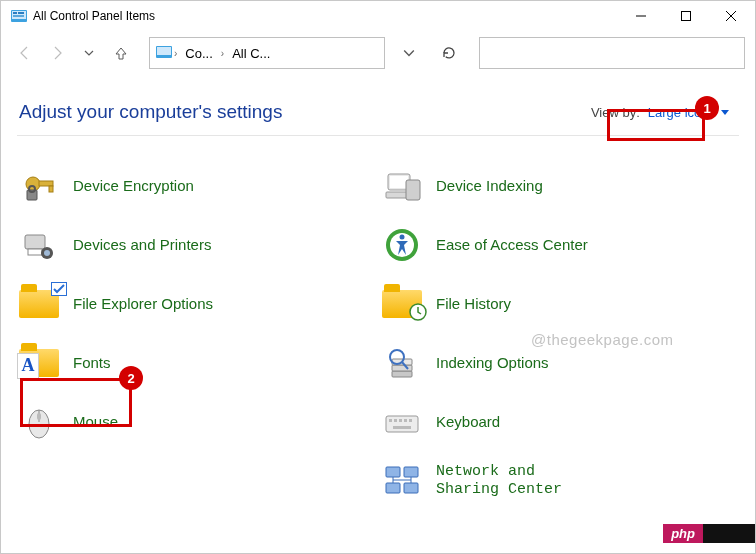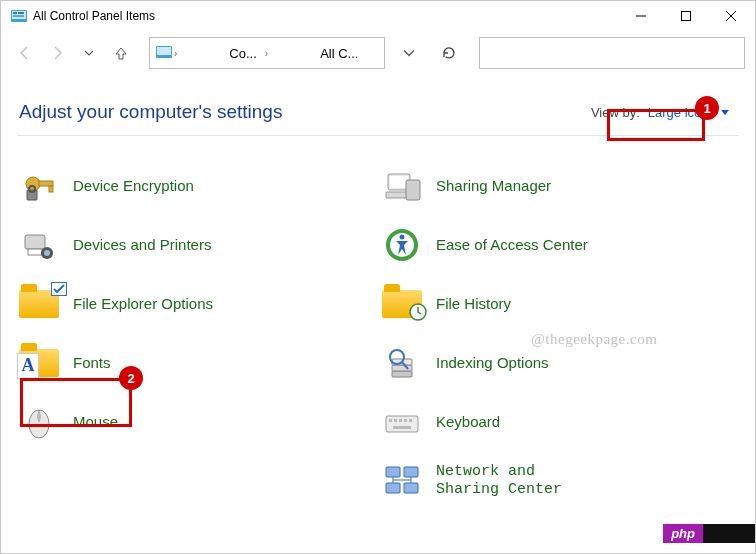--- a/index.html
+++ b/index.html
@@ -14,21 +14,21 @@
   .win-btn { width: 45px; height: 28px; display:flex; align-items:center; justify-content:center; color:#000; }
   .win-btn svg { width:10px; height:10px; }
 
   
   .toolbar { display: flex; align-items: center; height: 44px; padding: 6px 10px 6px 10px; gap: 4px; }
   .nav-btn { width: 28px; height: 28px; display:flex; align-items:center; justify-content:center; color:#5a5a5a; }
   .nav-btn.disabled { color:#bdbdbd; }
   .nav-btn svg { stroke: currentColor; }
 
   .addr-wrap { display:flex; align-items:center; border:1px solid #c0c0c0; height:32px; margin-left:10px; width:236px; }
-  .addr-wrap .seg { padding: 0 6px; font-size:13px; color:#000; display:flex; align-items:center; height:100%;margin-left:44px; }
+  .addr-wrap .seg { padding: 0 6px; font-size:13px; color:#000; display:flex; align-items:center; height:100%; }
   .addr-wrap .app-icon { margin-left:6px; }
   .addr-wrap .chev { color:#6b6b6b; font-size:10px; padding:0 2px; }
   .addr-drop { width:32px; display:flex; align-items:center; justify-content:center; color:#5a5a5a; border-left:0; height:32px; margin-left:4px; }
   .refresh-btn { width:32px; height:32px; display:flex; align-items:center; justify-content:center; color:#444; margin-left:4px; }
 
   .search-box { flex:1; border:1px solid #c0c0c0; height:32px; margin-left:10px; }
 
   
   .header-row { display:flex; align-items:center; padding: 26px 20px 6px 18px; }
   .heading { font-size:19px; color:#1a3e9a; flex:1; font-weight:400; }
@@ -51,25 +51,25 @@
   
   .grid { padding: 20px 10px 0 18px; }
   .row { display:flex; }
   .col { width: 50%; }
   .item { display:flex; align-items:center; height:59px; cursor:default; }
   .item .icn { width:40px; height:40px; margin-right:14px; display:flex; align-items:center; justify-content:center; }
   .item .lbl { color:#1a6b1a; font-size:15px; line-height:18px; }
   .item .lbl.two-line { max-width: 170px; font-family: Liberation Mono, monospace; }
 
   
-  .watermark { position:absolute; top:330px; left:530px; color:#c3c3c3; font-size:15px; letter-spacing:0.5px;font-family:Liberation Serif, serif; }
+  .watermark { position:absolute; top:330px; left:530px; color:#c3c3c3; font-size:15px; letter-spacing:0.5px; }
 
   
   .phptag { position:absolute; bottom:10px; right:0; display:flex; }
-  .phptag .p1 { background:#a21caf; color:#fff; font-weight:700; font-size:13px; padding:2px 8px; font-style:italic; }
+  .phptag .p1 { background:#be185d; color:#fff; font-weight:700; font-size:13px; padding:2px 8px; font-style:italic; }
   .phptag .p2 { background:#111; width:52px; }
 
   
   .folder-body { width:40px; height:28px; background:linear-gradient(#ffd96a,#f5b400); border-radius:2px; position:relative; }
   .folder-tab { position:absolute; top:-6px; left:2px; width:16px; height:8px; background:#f0b400; border-radius:2px 2px 0 0; }
 </style>
 </head>
 <body>
 
 <div class="titlebar">
@@ -233,21 +233,21 @@
 
       <div class="item">
         <span class="icn">
             <svg width="40" height="40" viewBox="0 0 40 40">
               <rect x="6" y="8" width="22" height="16" rx="2" fill="#eaeaea" stroke="#999"></rect>
               <rect x="8" y="10" width="18" height="12" fill="#fff"></rect>
               <rect x="4" y="26" width="26" height="6" rx="1" fill="#d8d8d8" stroke="#999"></rect>
               <rect x="24" y="14" width="14" height="20" rx="2" fill="#cfcfcf" stroke="#888"></rect>
             </svg>
           </span>
-        <span class="lbl">Sharing Manager</span>
+        <span class="lbl">Device Indexing</span>
       </div>
       <div class="item">
         <span class="icn">
             <svg width="40" height="40" viewBox="0 0 40 40">
               <circle cx="20" cy="20" r="16" fill="#3fa23b"></circle>
               <circle cx="20" cy="20" r="12" fill="#fff"></circle>
               <circle cx="20" cy="12" r="2.5" fill="#2f6ab8"></circle>
               <path d="M14 16 H26 L22 20 L24 30 L20 24 L16 30 L18 20 Z" fill="#2f6ab8"></path>
             </svg>
           </span>

